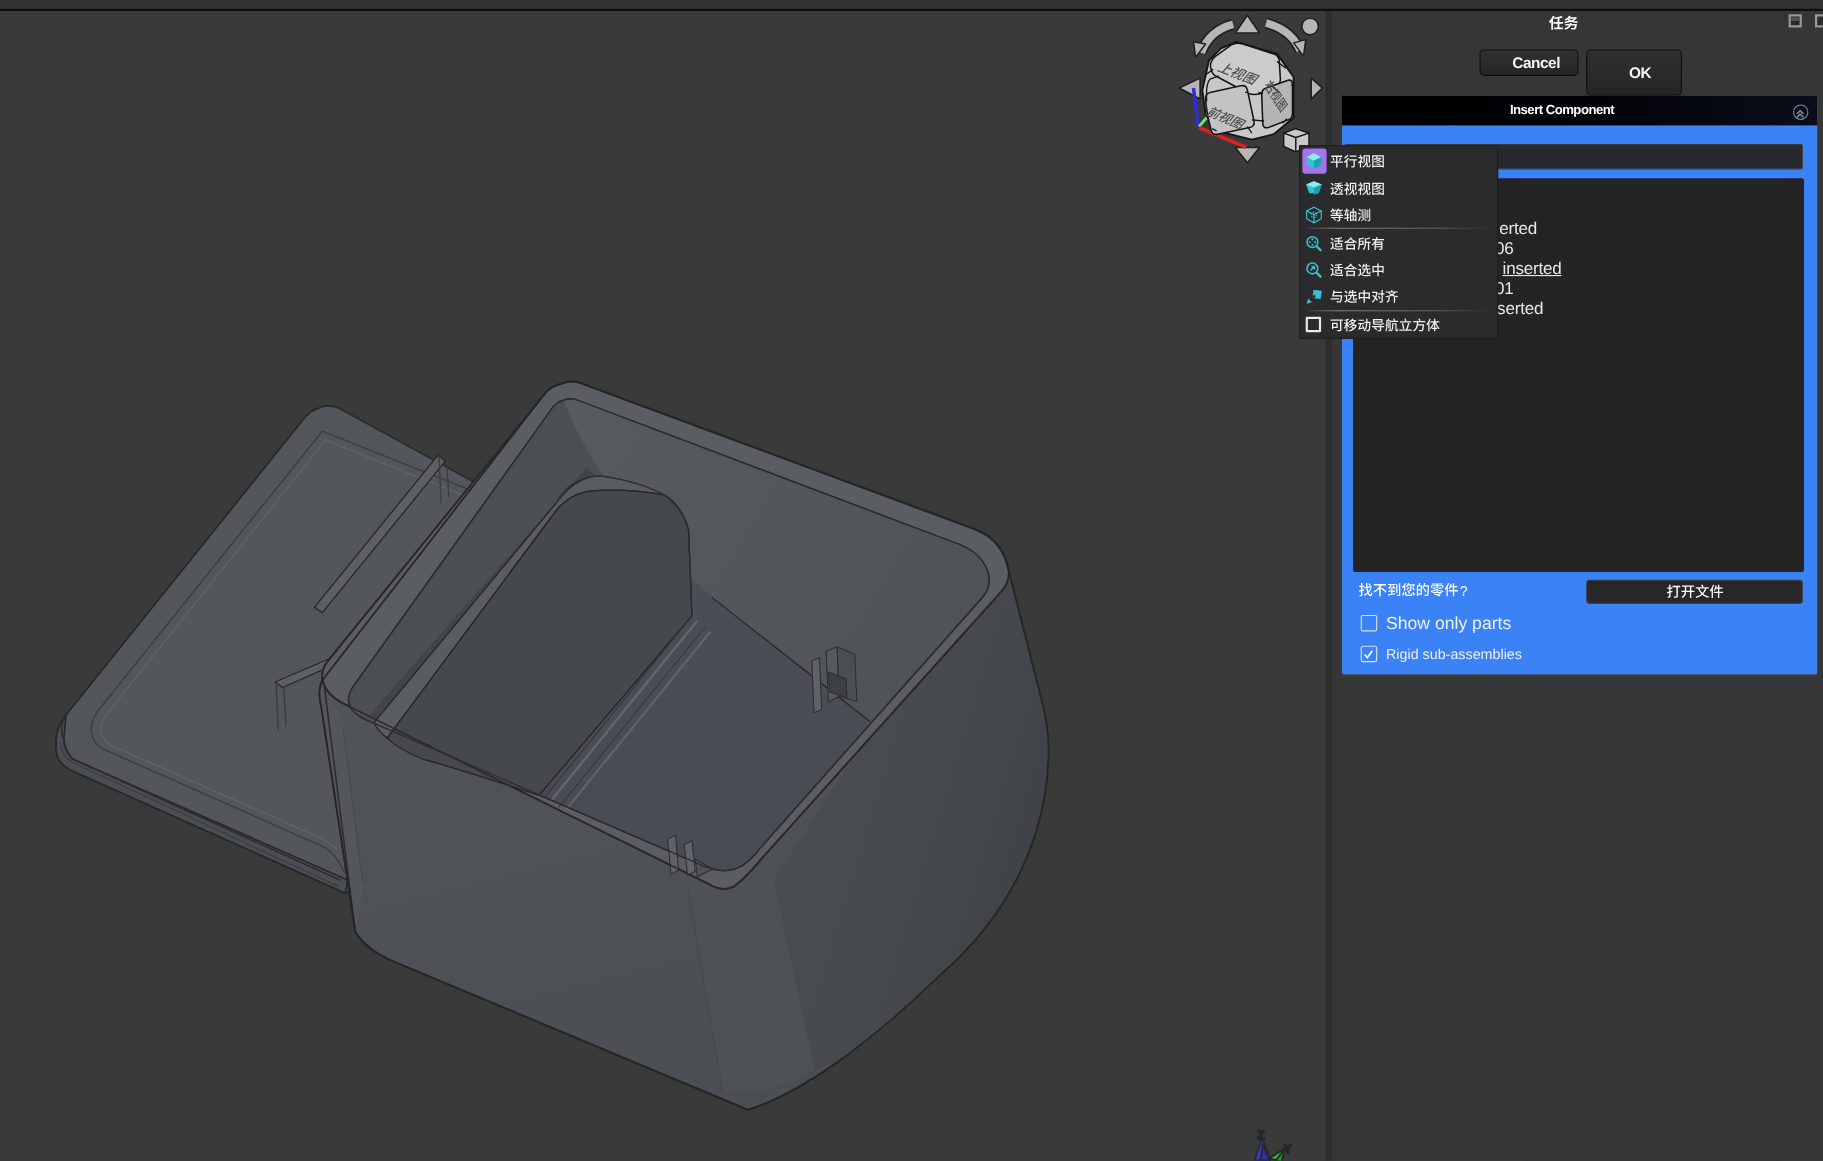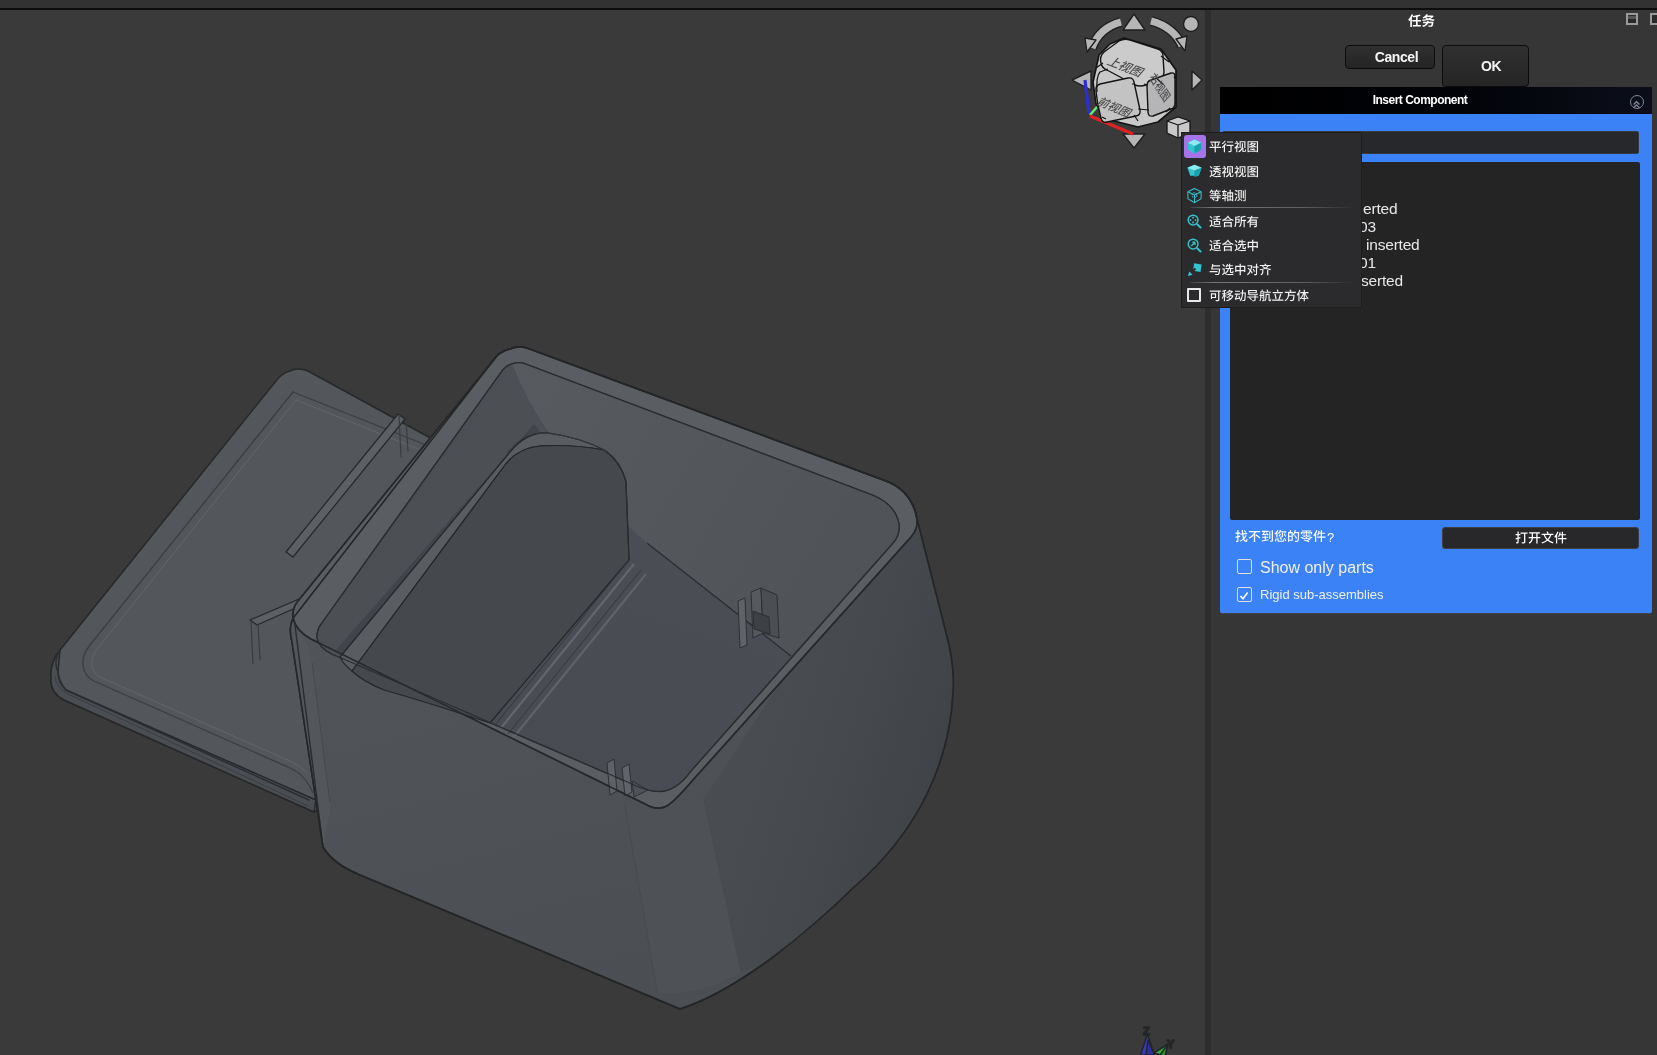--- a/index.html
+++ b/index.html
@@ -189,22 +189,22 @@
         </g>
       </svg>
   </div>
 
   <div style="position:absolute;left:2px;top:44px;width:417px;height:23px;background:#27282b;border:1px solid #3a3b3f;border-radius:2px;"></div>
 
   <div style="position:absolute;left:10px;top:75px;width:410px;height:358px;background:#242425;border-radius:2px;"></div>
 
   <div style="position:absolute;left:0;top:0;width:432px;height:530px;overflow:hidden;color:#e8e8ea;font-size:15.5px;letter-spacing:-0.2px;margin-top:19px;">
     <div style="position:absolute;left:143px;top:94px;">erted</div>
-    <div style="position:absolute;left:139px;top:112px;">03</div>
-    <div style="position:absolute;left:146px;top:130px;">inserted</div>
+    <div style="position:absolute;left:139px;top:112px;">06</div>
+    <div style="position:absolute;left:146px;top:130px;text-decoration:underline;">inserted</div>
     <div style="position:absolute;left:139px;top:148px;">01</div>
     <div style="position:absolute;left:141px;top:166px;">serted</div>
   </div>
 
   <svg style="position:absolute;left:15px;top:440px" width="110" height="19">
       <g transform="translate(0 14)" fill="#ffffff">
         <path transform="translate(0.0 0) scale(0.013000 -0.013000)" d="M675 779C721 734 781 670 807 629L883 682C855 723 794 784 746 827ZM178 844V647H43V559H178V361C123 346 72 334 30 324L56 233L178 267V28C178 14 173 10 159 9C146 9 103 9 59 10C71 -14 83 -52 87 -76C156 -76 201 -74 231 -59C260 -45 270 -21 270 28V293L397 329L385 416L270 385V559H386V647H270V844ZM824 474C791 401 745 328 688 263C669 331 654 412 643 503L949 535L939 623L634 593C626 670 622 753 619 840H523C527 750 532 664 539 583L397 569L407 478L548 493C562 373 582 268 610 182C536 114 451 59 362 23C388 4 419 -26 437 -50C510 -16 581 32 646 89C695 -11 760 -70 850 -78C903 -82 949 -33 973 140C954 149 912 173 894 193C885 84 871 32 845 34C796 40 755 86 722 163C796 243 859 334 901 427Z"></path>
         <path transform="translate(13.0 0) scale(0.013000 -0.013000)" d="M554 465C669 383 819 263 887 184L966 257C893 335 739 449 626 526ZM67 775V679H493C396 515 231 352 39 259C59 238 89 199 104 175C235 243 351 338 448 446V-82H551V576C575 610 597 644 617 679H933V775Z"></path>
         <path transform="translate(26.0 0) scale(0.013000 -0.013000)" d="M633 755V148H721V755ZM828 830V48C828 31 823 26 806 25C788 25 734 25 677 27C691 2 707 -40 711 -65C786 -65 841 -63 876 -48C909 -33 920 -6 920 48V830ZM57 49 78 -39C212 -15 402 21 580 55L574 138L372 101V241H564V324H372V423H283V324H92V241H283V86C197 71 119 58 57 49ZM118 433C145 444 184 448 482 474C494 454 504 434 512 418L584 466C556 524 491 614 437 681L369 641C391 613 414 581 435 548L213 532C250 581 286 641 315 699H585V782H67V699H211C183 636 148 581 136 563C119 540 103 523 88 519C98 495 113 452 118 433Z"></path>
         <path transform="translate(39.0 0) scale(0.013000 -0.013000)" d="M459 565C432 498 386 432 334 387C354 374 389 347 404 332C457 383 512 462 546 541ZM609 645V366C609 355 605 352 593 352C580 351 539 351 496 352C508 329 521 295 526 270C587 270 631 271 661 284C692 298 700 321 700 364V645ZM741 531C788 469 839 385 860 330L941 373C917 427 866 507 816 567ZM258 217V54C258 -39 291 -66 421 -66C447 -66 613 -66 641 -66C747 -66 775 -34 787 100C762 105 721 119 701 134C695 35 686 21 634 21C595 21 457 21 428 21C364 21 353 25 353 56V217ZM413 257C466 205 525 130 549 82L627 128C600 177 539 248 486 297ZM759 203C803 130 848 33 862 -29L952 7C936 70 889 164 842 235ZM141 216C119 147 80 57 42 -2L131 -44C166 18 200 113 225 181ZM461 844C430 752 374 664 307 607C328 593 363 563 377 547C413 581 448 626 478 675H830C817 642 802 610 790 587L871 570C895 613 926 683 950 743L884 759L869 755H521C531 777 540 799 548 822ZM267 848C212 739 122 632 30 564C49 546 78 507 90 488C119 512 148 539 176 570V266H267V682C299 726 328 773 352 819Z"></path>

